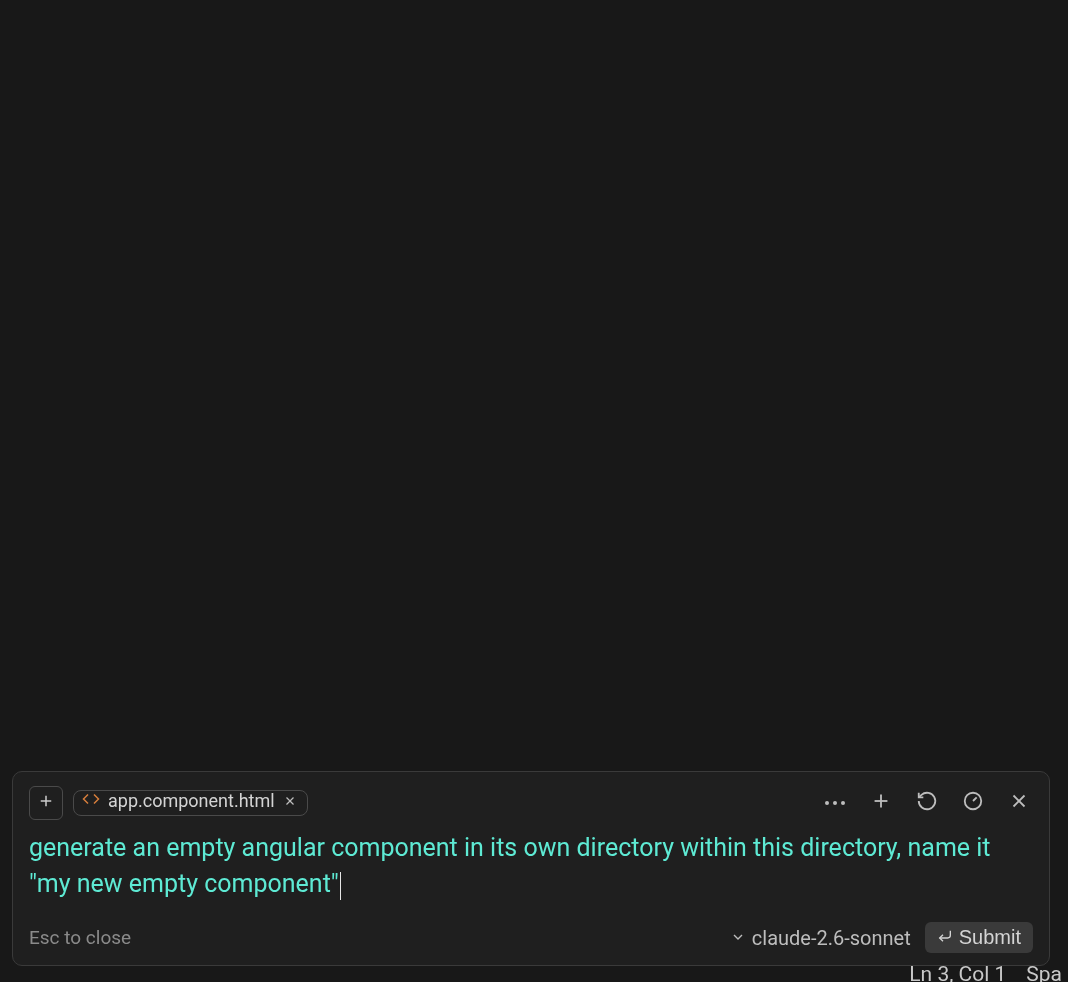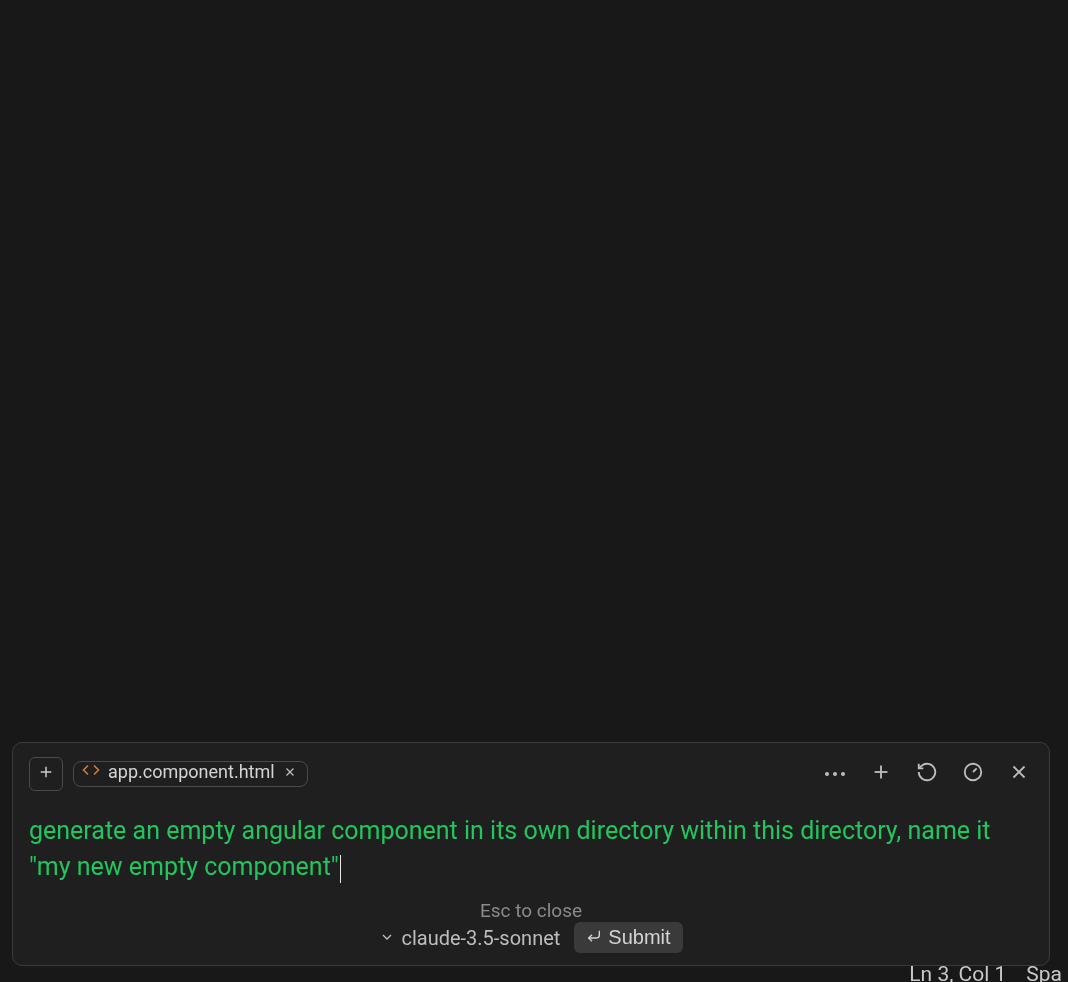--- a/index.html
+++ b/index.html
@@ -89,41 +89,39 @@
     display: flex;
     align-items: center;
     justify-content: center;
     color: #bdbdbd;
     cursor: pointer;
   }
   .icon-btn svg { width: 22px; height: 22px; }
   .prompt-area {
     font-size: 25px;
     line-height: 1.45;
-    color: #22c55e;
+    color: #5eead4;
     min-height: 72px;
     word-wrap: break-word;
     position: relative;
-    margin-top: 12px;
   }
   .prompt-area .cursor {
     display: inline-block;
     width: 1.5px;
     height: 28px;
     background: #e6e6e6;
     vertical-align: text-bottom;
     margin-left: 1px;
     transform: translateY(2px);
   }
   .panel-bottom-row {
     display: flex;
     align-items: center;
     justify-content: space-between;
-    margin-top: 4px;
-    flex-direction: column;
+    margin-top: 10px;
   }
   .hint {
     color: #8a8a8a;
     font-size: 19px;
   }
   .bottom-right {
     display: flex;
     align-items: center;
     gap: 14px;
   }
@@ -256,21 +254,21 @@
 
   <div class="panel-bottom-row">
     <div class="hint">Esc to close</div>
     <div class="bottom-right">
       <div class="model-select">
         <span>
           <svg viewBox="0 0 24 24" fill="none" stroke="currentColor" stroke-width="2">
               <polyline points="6 9 12 15 18 9"></polyline>
             </svg>
         </span>
-        <span>claude-3.5-sonnet</span>
+        <span>claude-2.6-sonnet</span>
       </div>
       <button class="submit-btn">
         <span>
           <svg viewBox="0 0 24 24" fill="none" stroke="currentColor" stroke-width="2">
               <polyline points="9 10 4 15 9 20"></polyline>
               <path d="M20 4v7a4 4 0 0 1-4 4H4"></path>
             </svg>
         </span>
         <span>Submit</span>
       </button>

